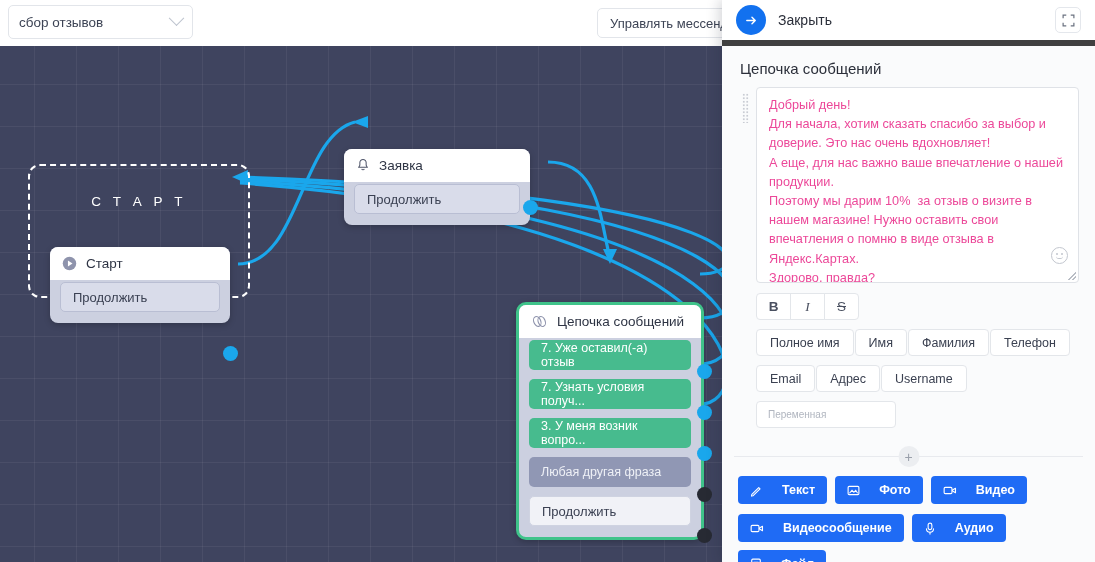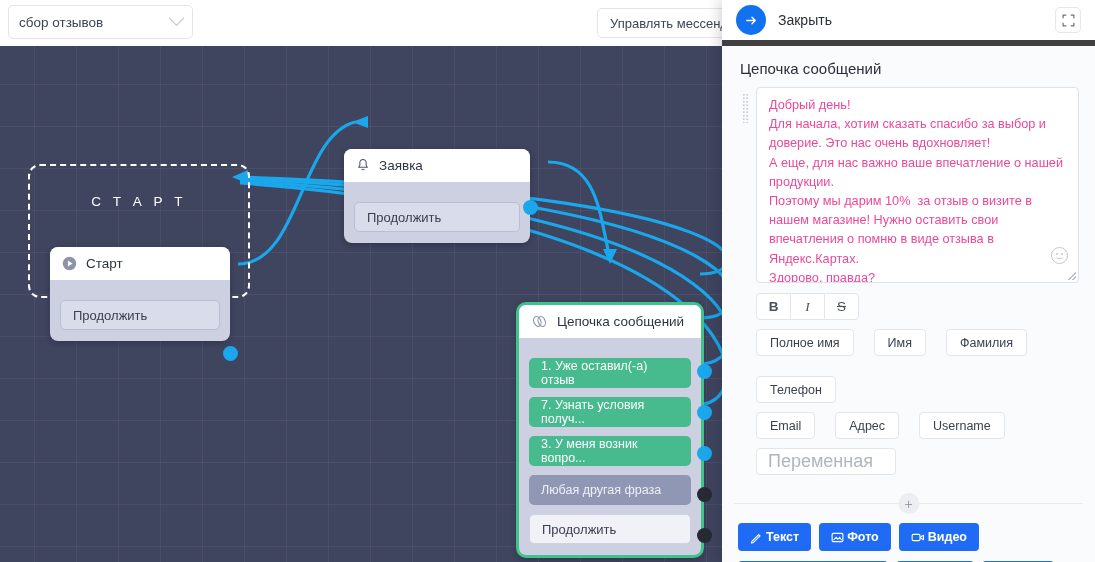--- a/index.html
+++ b/index.html
@@ -53,21 +53,21 @@
   
   .node { position: absolute; }
   .node-card {
     background: #ccd0e0; border-radius: 8px; overflow: hidden;
     box-shadow: 0 2px 6px rgba(0,0,0,.22);
   }
   .node-head {
     background: #ffffff; display: flex; align-items: center; gap: 9px;
     padding: 9px 12px; font-size: 13.5px; color: #2e3444;
   }
-  .node-body { padding: 20px 10px 11px; display: flex; flex-direction: column; gap: 9px; }
+  .node-body { padding: 2px 10px 11px; display: flex; flex-direction: column; gap: 9px; }
   .slot {
     height: 30px; border-radius: 5px; display: flex; align-items: center;
     padding: 0 12px; font-size: 13px;
   }
   .slot-plain { background: #d9dcea; border: 1px solid #b9bed3; color: #3a4052; }
   .slot-white { background: #f1f2f7; border: 1px solid #cfd3e1; color: #3a4052; }
   .slot-green { background: #47bb8e; color: #ffffff; font-size: 12.5px; }
   .slot-grey  { background: #9097b4; color: #eef0f6; font-size: 12.5px; }
 
   
@@ -158,50 +158,50 @@
   .fmt-btn {
     width: 35px; height: 27px; border: 1px solid #e3e6ea; background: #fff;
     display: flex; align-items: center; justify-content: center;
     font-size: 13.5px; color: #4a5060; cursor: pointer; margin-left: -1px;
   }
   .fmt-btn:first-child { margin-left: 0; border-radius: 4px 0 0 4px; }
   .fmt-btn:last-child { border-radius: 0 4px 4px 0; }
   .fmt-b { font-weight: bold; } .fmt-i { font-style: italic; font-family: "Liberation Serif", serif; }
   .fmt-s { text-decoration: line-through; }
 
-  .chip-row { display: flex; flex-wrap: wrap; gap: 20px; padding: 9px 16px 0 34px; }
+  .chip-row { display: flex; flex-wrap: wrap; gap: 1px; padding: 9px 16px 0 34px; }
   .chip {
     height: 27px; padding: 0 13px; border: 1px solid #e3e6ea; border-radius: 4px;
     background: #fff; display: flex; align-items: center;
     font-size: 12.5px; color: #3b4151; cursor: pointer;
   }
   .chip-var {
     height: 27px; width: 140px; padding: 0 11px; border: 1px solid #e3e6ea;
     border-radius: 4px; background: #fff; display: flex; align-items: center;
-    font-size: 18px; color: #b0b5bf; cursor: text;
+    font-size: 10px; color: #b0b5bf; cursor: text;
   }
 
   .divider-wrap {
     position: relative; margin: 18px 12px 0; height: 20px;
   }
   .divider-line {
     position: absolute; top: 10px; left: 0; right: 0; height: 1px; background: #e8eaee;
   }
   .plus-btn {
     position: absolute; left: 50%; top: 0; transform: translateX(-50%);
     width: 21px; height: 21px; border-radius: 50%; background: #eceef1;
     display: flex; align-items: center; justify-content: center;
     color: #9aa0ab; font-size: 14px; line-height: 1; cursor: pointer;
   }
 
   .act-row { display: flex; flex-wrap: wrap; gap: 8px; padding: 10px 16px 0 16px; }
   .act-btn {
     height: 28px; padding: 0 12px; border-radius: 4px; background: #1f6bf5;
     color: #fff; font-size: 12.5px; font-weight: bold;
-    display: flex; align-items: center; gap: 3px; cursor: pointer;
+    display: flex; align-items: center; gap: 19px; cursor: pointer;
   }
 </style>
 </head>
 <body>
 
 <div id="app">
 
   <div class="topbar">
     <div class="proj-select">
       <span class="label">сбор отзывов</span>
@@ -281,21 +281,21 @@
             <svg width="17" height="15" viewBox="0 0 20 16">
                 <g fill="none" stroke="#8e93ac" stroke-width="1.3">
                   <ellipse cx="7.4" cy="8" rx="4.1" ry="6" transform="rotate(-22 7.4 8)"></ellipse>
                   <ellipse cx="12.6" cy="8" rx="4.1" ry="6" transform="rotate(-22 12.6 8)"></ellipse>
                 </g>
               </svg>
           </span>
           <span>Цепочка сообщений</span>
         </div>
         <div class="node-body">
-          <div class="slot slot-green">1. Уже оставил(-а) отзыв</div>
+          <div class="slot slot-green">7. Уже оставил(-а) отзыв</div>
           <div class="slot slot-green">7. Узнать условия получ...</div>
           <div class="slot slot-green">3. У меня возник вопро...</div>
           <div class="slot slot-grey">Любая другая фраза</div>
           <div class="slot slot-white">Продолжить</div>
         </div>
       </div>
       <div class="port port-blue" style="left:181px; top:62px;"></div>
       <div class="port port-blue" style="left:181px; top:103px;"></div>
       <div class="port port-blue" style="left:181px; top:144px;"></div>
       <div class="port port-dark" style="left:181px; top:185px;"></div>

